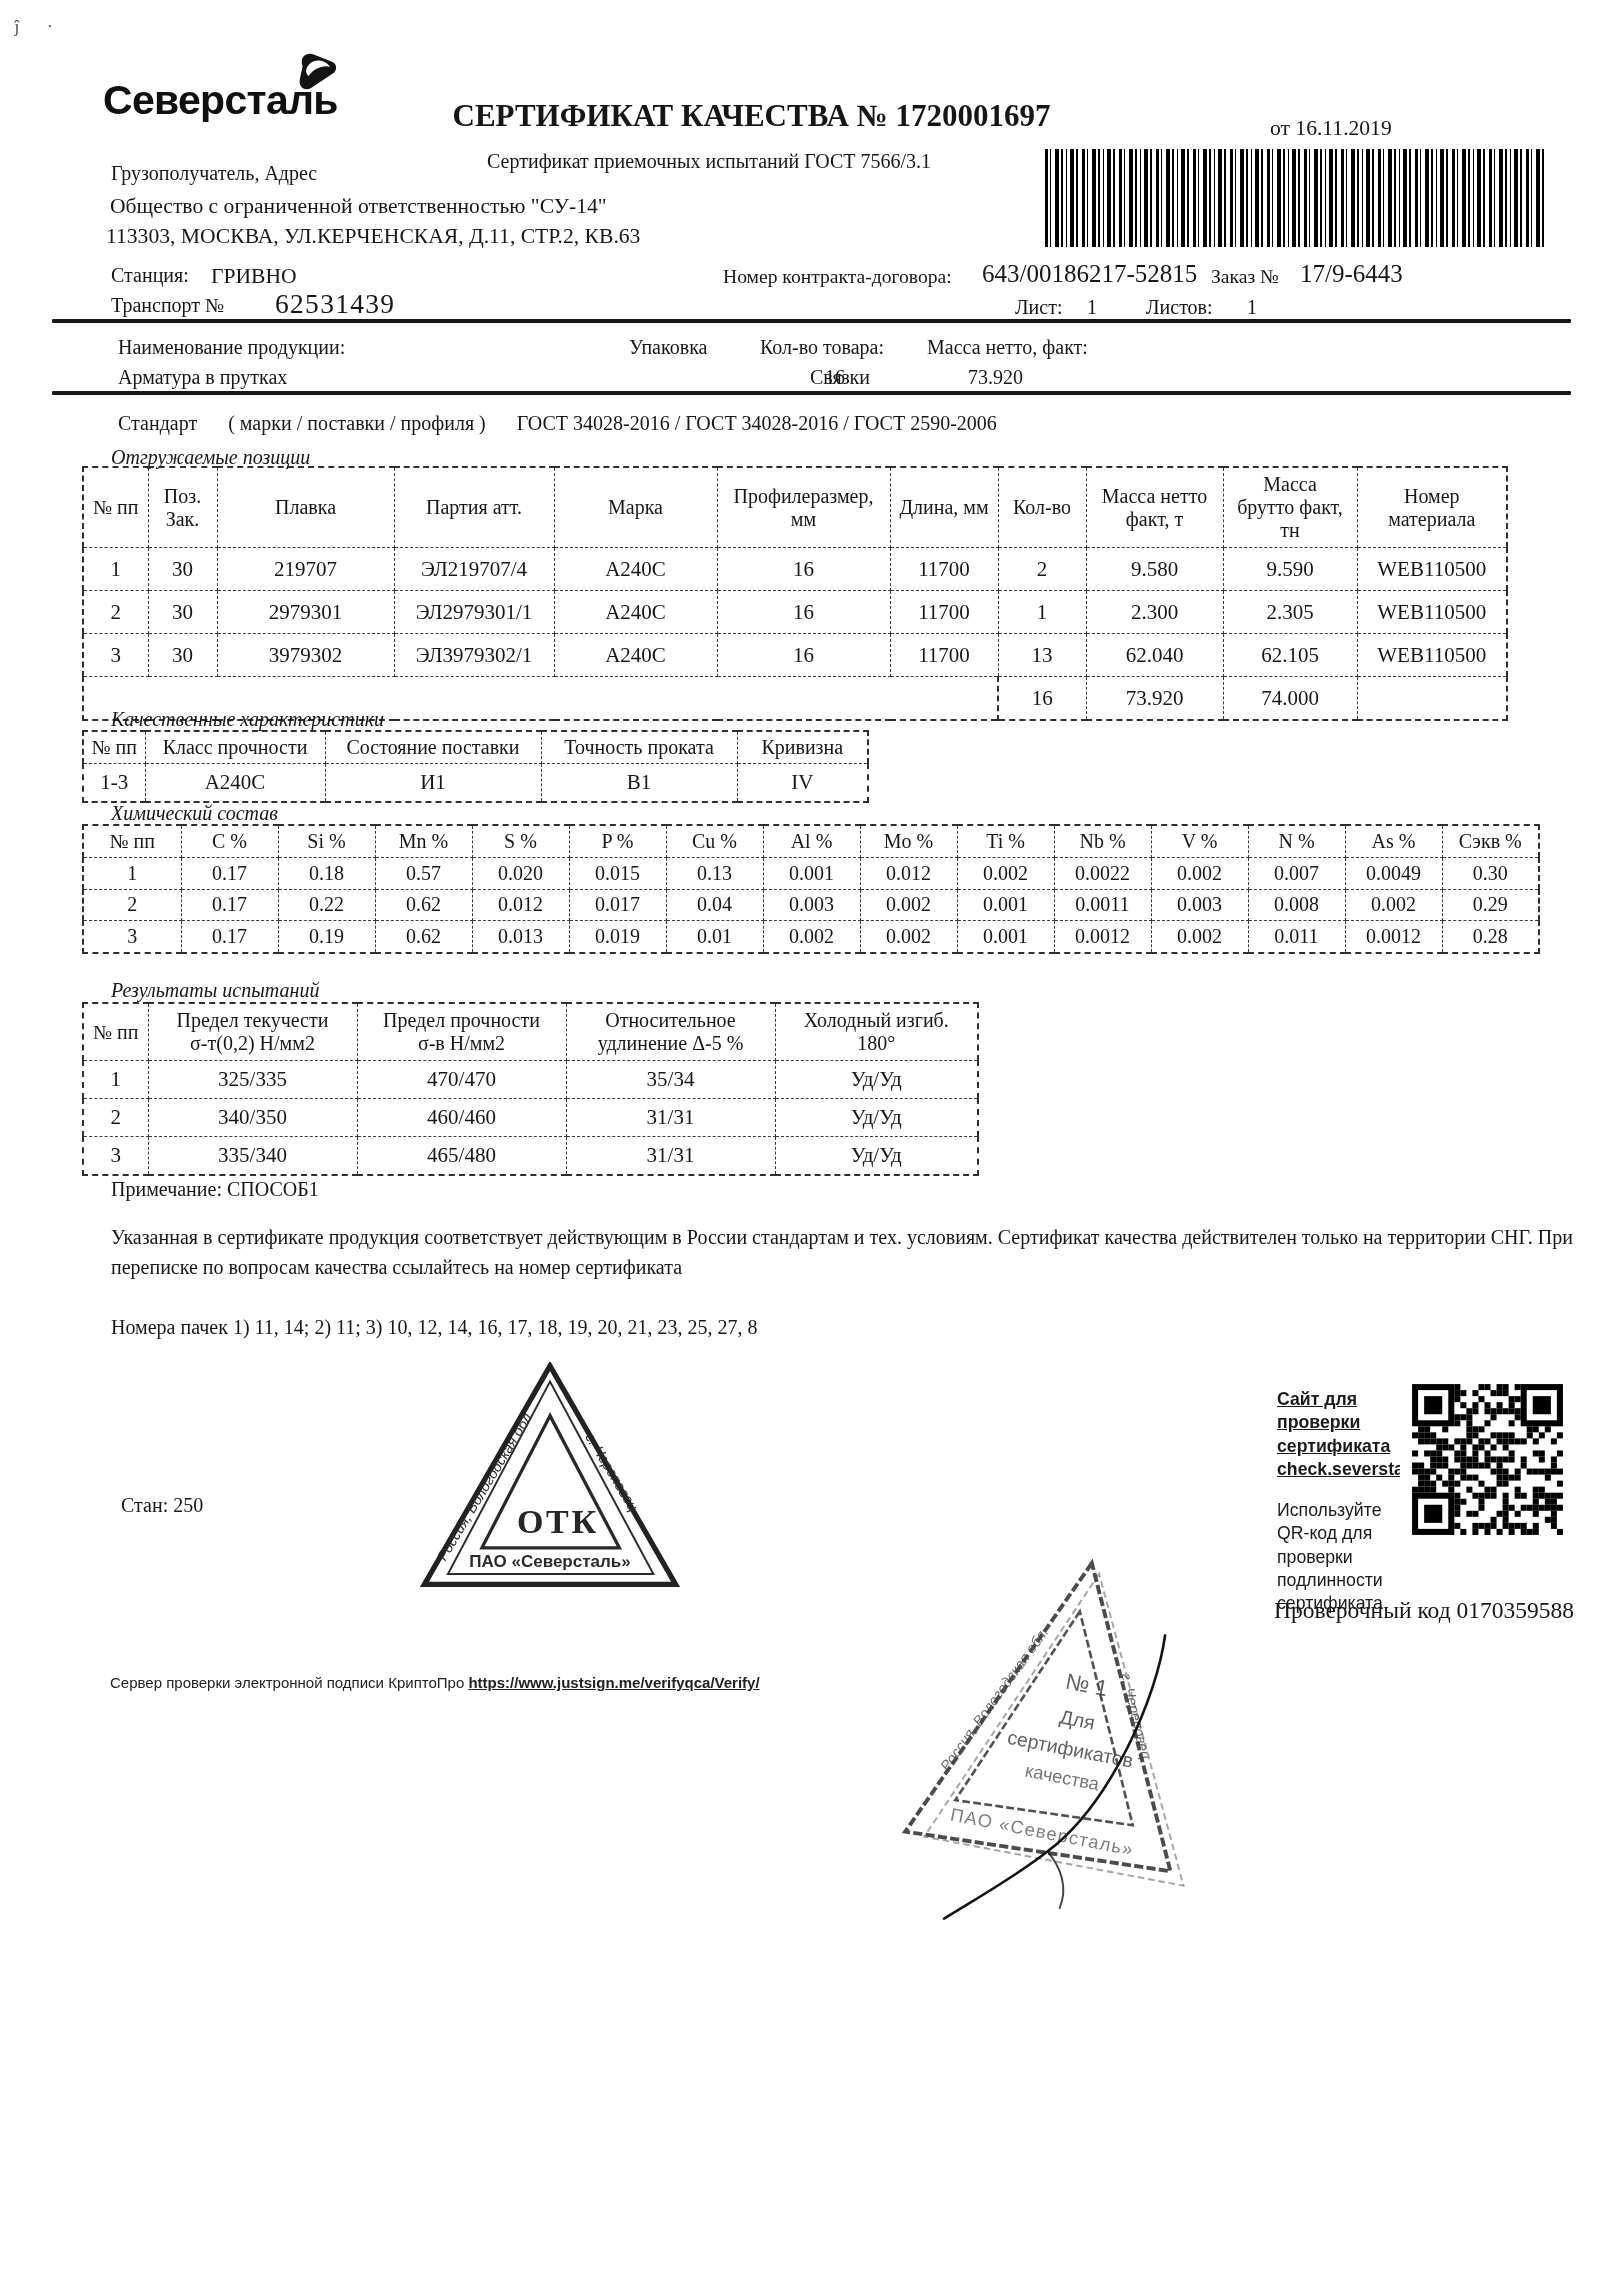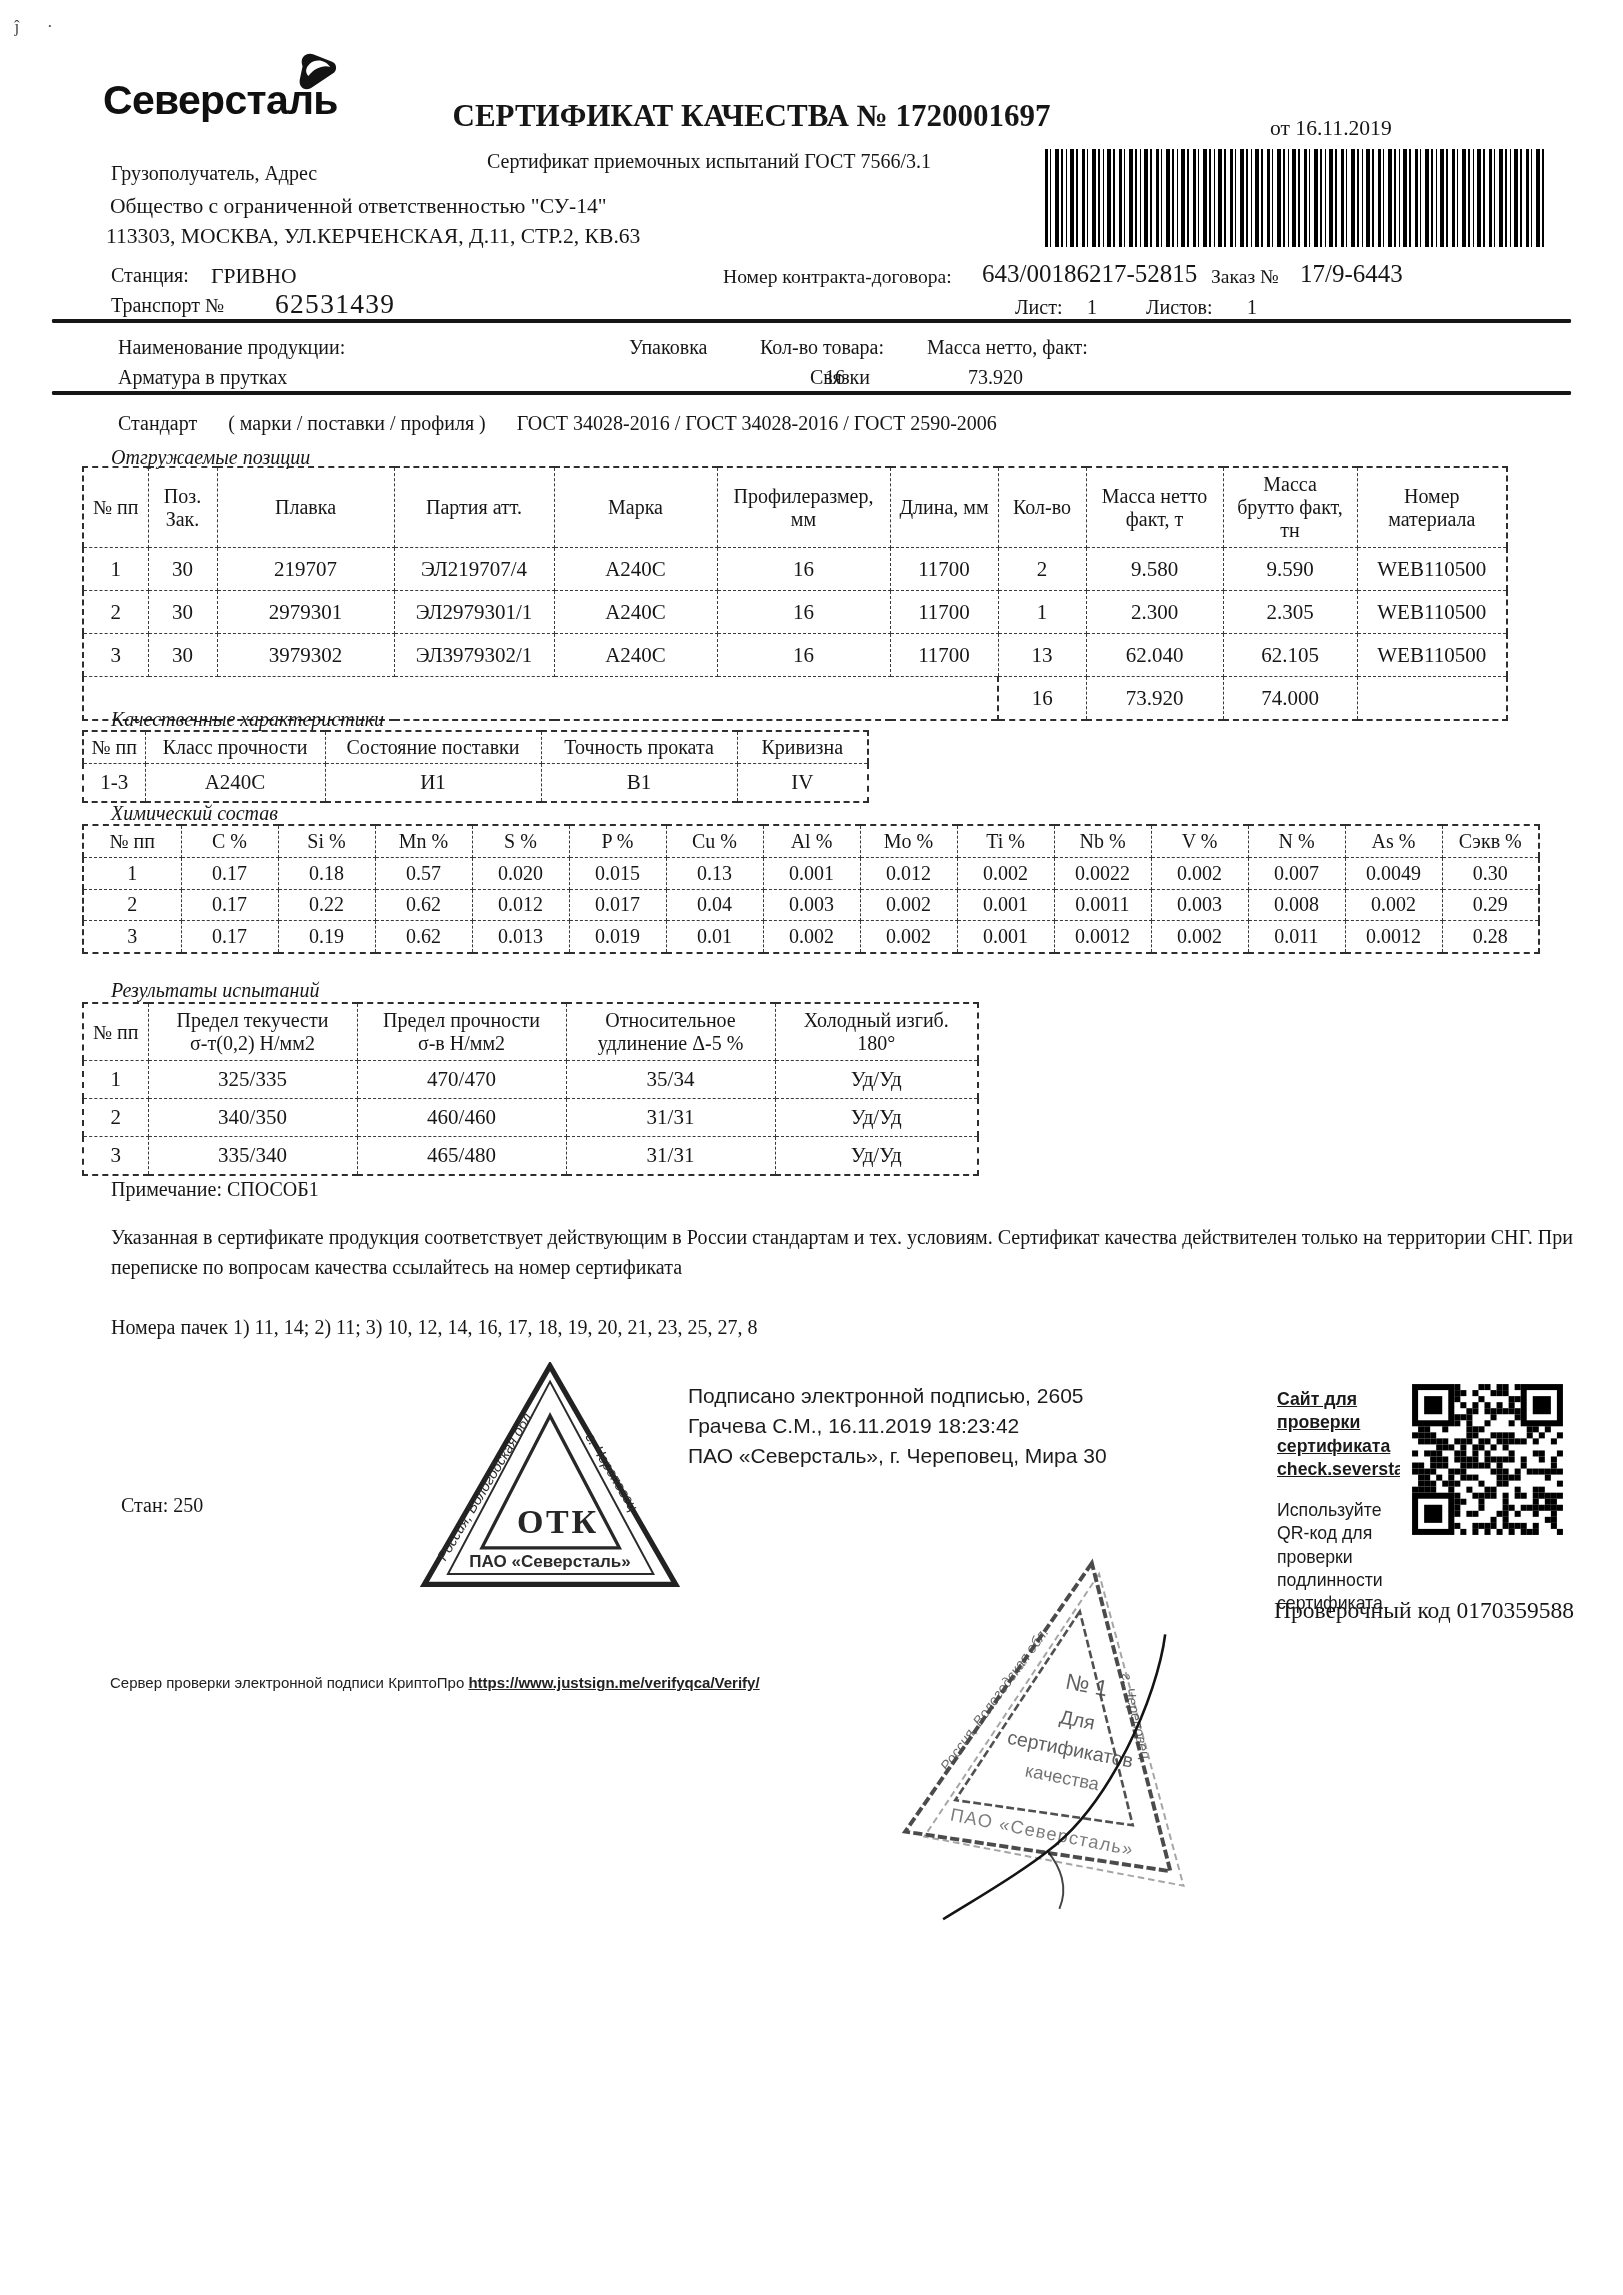--- a/index.html
+++ b/index.html
@@ -386,25 +386,20 @@
           <td>31/31</td>
           <td>Уд/Уд</td>
         </tr>
       </tbody>
   </table>
 
   <div class="abs note-line">Примечание: СПОСОБ1</div>
   <div class="abs statement">Указанная в сертификате продукция соответствует действующим в России стандартам и тех. условиям. Сертификат качества действителен только на территории СНГ. При переписке по вопросам качества ссылайтесь на номер сертификата</div>
   <div class="abs packs-line">Номера пачек 1) 11, 14; 2) 11; 3) 10, 12, 14, 16, 17, 18, 19, 20, 21, 23, 25, 27, 8</div>
 
-  <div class="abs sig-block">
-    <div>Подписано электронной подписью, 2605</div>
-    <div>Грачева С.М., 16.11.2019 18:23:42</div>
-    <div>ПАО «Северсталь», г. Череповец, Мира 30</div>
-  </div>
 
   <div class="abs mill">Стан: 250</div>
 
   <svg class="abs stamp-otk" viewBox="0 0 400 350">
     <polygon points="200,6 8,340 392,340" fill="none" stroke="#222" stroke-width="8"></polygon>
     <polygon points="200,30 44,324 358,324" fill="none" stroke="#2b2b2b" stroke-width="3"></polygon>
     <polygon points="200,82 96,284 306,284" fill="none" stroke="#282828" stroke-width="5"></polygon>
     <text class="stamp-serif" x="212" y="262" font-size="52" font-weight="700" text-anchor="middle" letter-spacing="4">ОТК</text>
     <text class="stamp-text" x="200" y="314" font-size="26" font-weight="700" text-anchor="middle">ПАО «Северсталь»</text>
     <text class="stamp-text" x="108" y="192" font-size="22" font-style="italic" text-anchor="middle" transform="rotate(-59 108 192)">Россия, Вологодская обл.</text>

